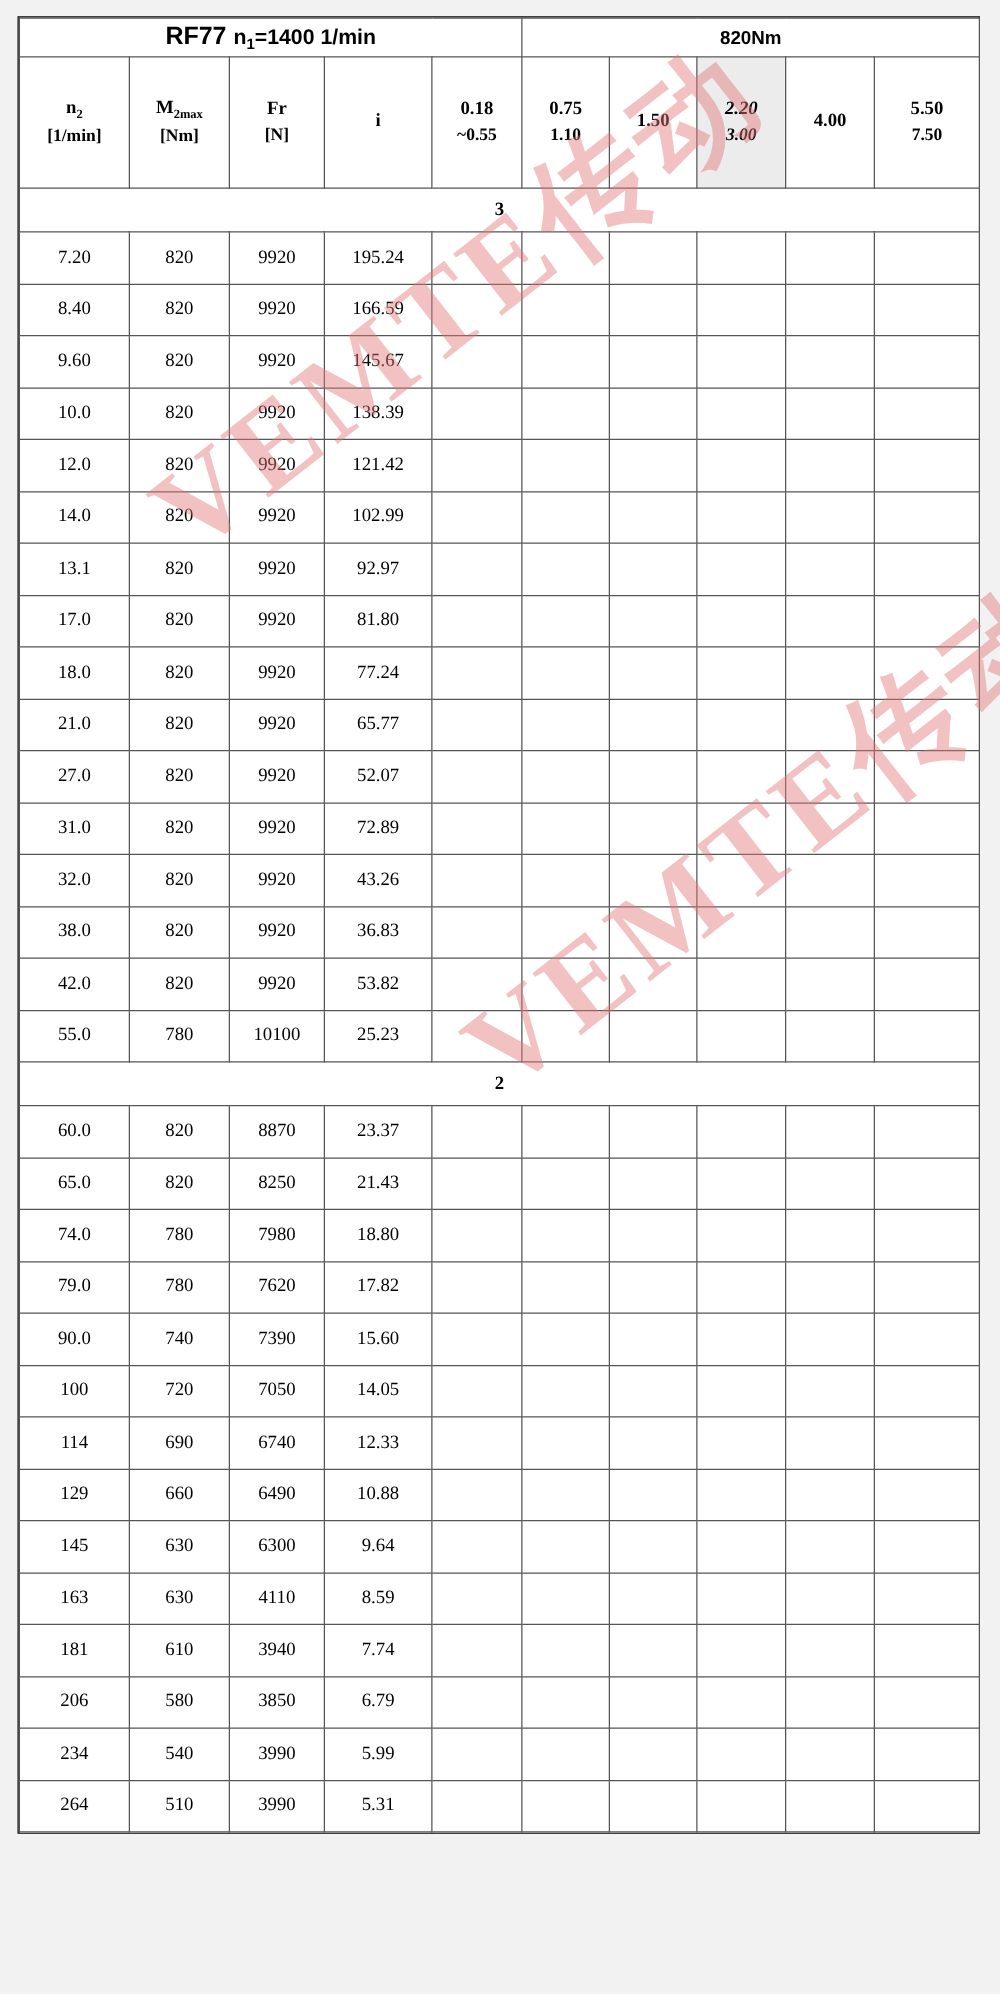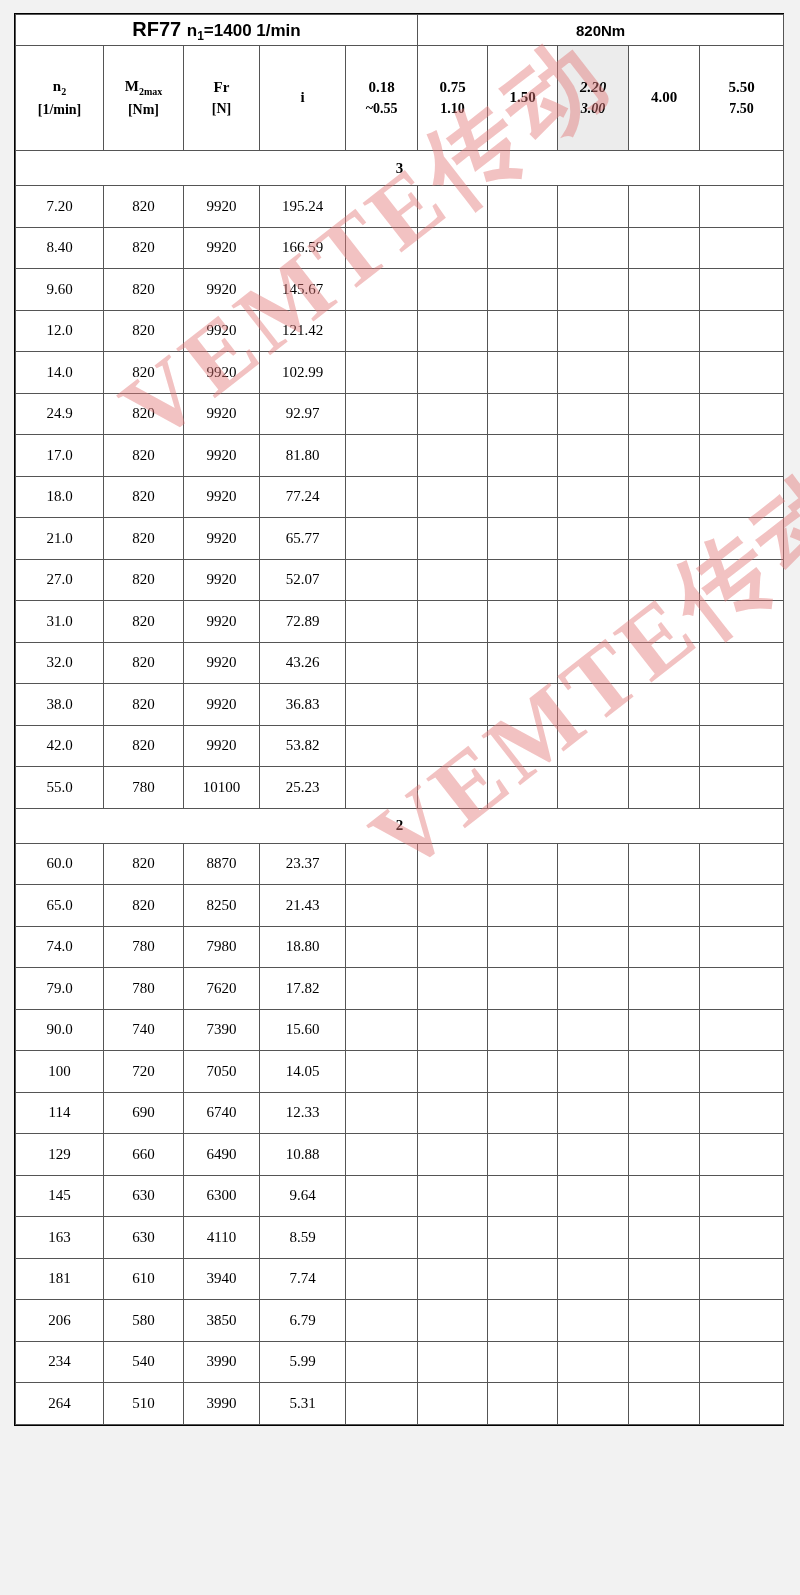--- a/index.html
+++ b/index.html
@@ -252,20 +252,32 @@
             <td>9920</td>
             <td>145.67</td>
             <td class="shade"></td>
             <td class="blank"></td>
             <td class="blank"></td>
             <td class="blank"></td>
             <td class="blank"></td>
             <td class="blank"></td>
           </tr>
           <tr class="data">
+            <td>10.0</td>
+            <td>820</td>
+            <td>9920</td>
+            <td>138.39</td>
+            <td class="shade"></td>
+            <td class="blank"></td>
+            <td class="blank"></td>
+            <td class="blank"></td>
+            <td class="blank"></td>
+            <td class="blank"></td>
+          </tr>
+          <tr class="data">
             <td>12.0</td>
             <td>820</td>
             <td>9920</td>
             <td>121.42</td>
             <td class="shade"></td>
             <td class="blank"></td>
             <td class="blank"></td>
             <td class="blank"></td>
             <td class="blank"></td>
             <td class="blank"></td>
@@ -276,21 +288,21 @@
             <td>9920</td>
             <td>102.99</td>
             <td class="shade"></td>
             <td class="shade"></td>
             <td class="blank"></td>
             <td class="blank"></td>
             <td class="blank"></td>
             <td class="blank"></td>
           </tr>
           <tr class="data">
-            <td>24.9</td>
+            <td>13.1</td>
             <td>820</td>
             <td>9920</td>
             <td>92.97</td>
             <td class="shade"></td>
             <td class="shade"></td>
             <td class="blank"></td>
             <td class="blank"></td>
             <td class="blank"></td>
             <td class="blank"></td>
           </tr>

